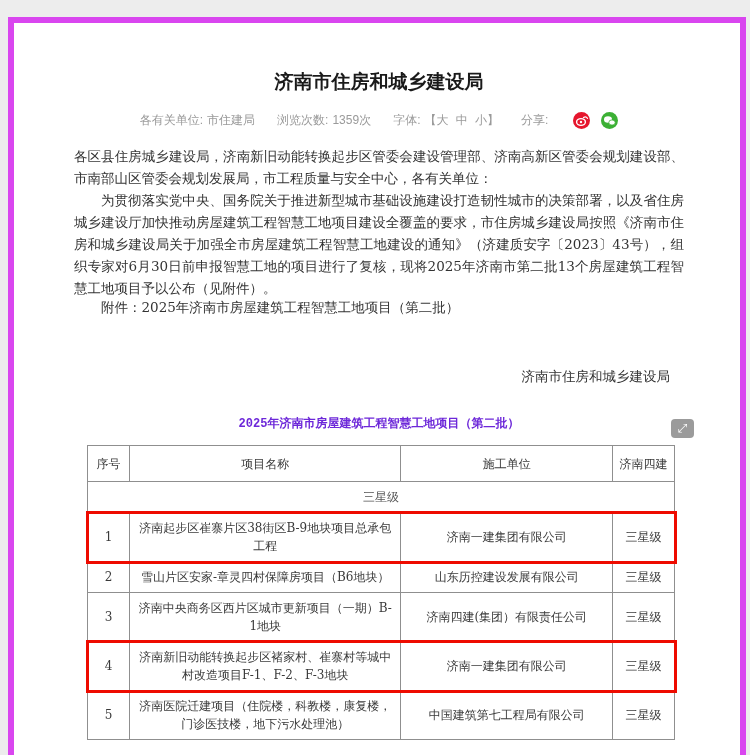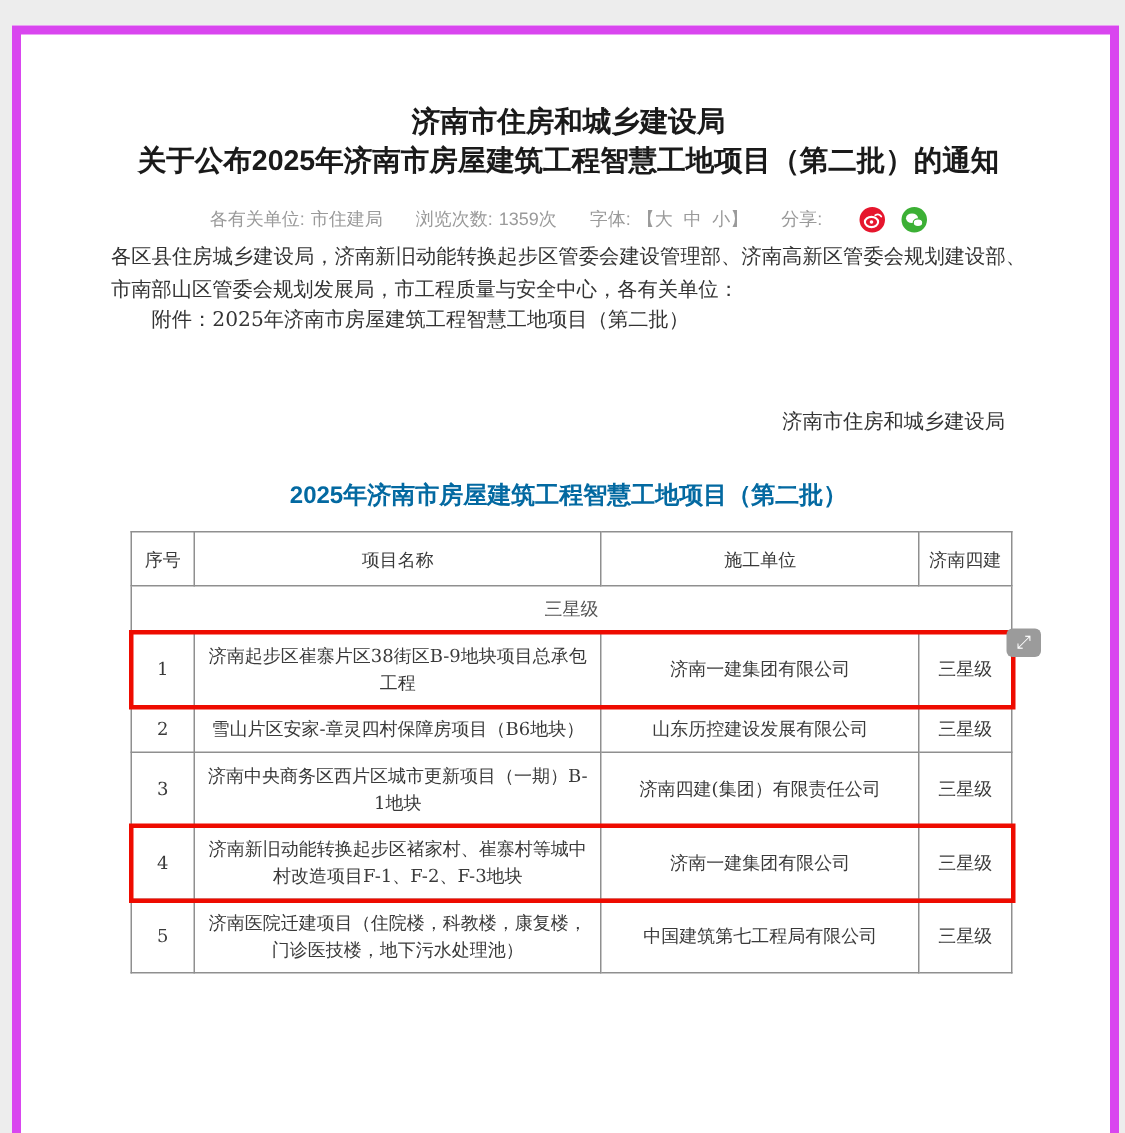--- a/index.html
+++ b/index.html
@@ -47,21 +47,21 @@
     display: inline-block;
     width: 17px; height: 17px;
     border-radius: 50%;
     vertical-align: middle;
     position: relative;
     margin-left: 3px;
     cursor: pointer;
   }
   .share-icon svg { position: absolute; left: 0; top: 0; }
   .body-text {
-    margin-top: 5px;
+    margin-top: 16px;
     font-size: 13.5px;
     line-height: 22px;
     text-align: justify;
   }
   .body-text p.indent { text-indent: 2em; }
   .attachment-line {
     font-size: 13.5px;
     text-indent: 2em;
   }
   .signature {
@@ -80,24 +80,24 @@
     color: #ffffff;
     font-size: 12px;
     line-height: 18px;
     text-align: center;
     font-family: "DejaVu Sans", sans-serif;
     cursor: pointer;
   }
   .table-title {
     margin-top: 25px;
     text-align: center;
-    font-family: Liberation Sans, sans-serif;
+    font-family: Liberation Mono, monospace;
     font-weight: bold;
-    font-size: 16px;
-    color: #0369a1;
+    font-size: 12px;
+    color: #6d28d9;
   }
   table.project-table {
     width: 588px;
     margin: 13px auto 0 13px;
     border-collapse: collapse;
     font-size: 12px;
     color: #3a3a3a;
   }
   .project-table th, .project-table td {
     border: 1px solid #8f8f8f;
@@ -116,21 +116,20 @@
   tr.hl { outline: 3px solid #ee0b00; outline-offset: -1px; }
 </style>
 </head>
 <body>
 
 <div class="page">
   <div class="content">
 
     <div class="doc-title">
       <div>济南市住房和城乡建设局</div>
-      <div>关于公布2025年济南市房屋建筑工程智慧工地项目（第二批）的通知</div>
     </div>
 
     <div class="meta-bar">
       <span class="meta-group"><span class="lbl">各有关单位:</span><span>市住建局</span></span>
       <span class="meta-group"><span class="lbl">浏览次数:</span><span>1359次</span></span>
       <span class="meta-group"><span class="lbl">字体:</span><span class="font-sizes">【大 中 小】</span></span>
       <span class="meta-group" style="margin-right:14px;">分享:</span>
       <span class="share-icon" style="background:#e6162d;">
         <svg width="17" height="17" viewBox="0 0 17 17">
             <ellipse cx="8" cy="10" rx="4.4" ry="3.4" fill="none" stroke="#fff" stroke-width="1.4"></ellipse>
@@ -141,20 +140,21 @@
       <span class="share-icon" style="background:#3cb035;">
         <svg width="17" height="17" viewBox="0 0 17 17">
             <ellipse cx="7" cy="7.5" rx="4" ry="3.2" fill="#fff"></ellipse>
             <ellipse cx="11" cy="10.5" rx="3.2" ry="2.6" fill="#fff" stroke="#3cb035" stroke-width="0.8"></ellipse>
           </svg>
       </span>
     </div>
 
     <div class="body-text">
       <p>各区县住房城乡建设局，济南新旧动能转换起步区管委会建设管理部、济南高新区管委会规划建设部、市南部山区管委会规划发展局，市工程质量与安全中心，各有关单位：</p>
+      <p class="indent">为贯彻落实党中央、国务院关于推进新型城市基础设施建设打造韧性城市的决策部署，以及省住房城乡建设厅加快推动房屋建筑工程智慧工地项目建设全覆盖的要求，市住房城乡建设局按照《济南市住房和城乡建设局关于加强全市房屋建筑工程智慧工地建设的通知》（济建质安字〔2023〕43号），组织专家对6月30日前申报智慧工地的项目进行了复核，现将2025年济南市第二批13个房屋建筑工程智慧工地项目予以公布（见附件）。</p>
     </div>
 
     <div class="attachment-line">附件：2025年济南市房屋建筑工程智慧工地项目（第二批）</div>
 
     <div class="signature">
       <div>济南市住房和城乡建设局</div>
     </div>
 
     <div class="table-title">2025年济南市房屋建筑工程智慧工地项目（第二批）</div>
 

